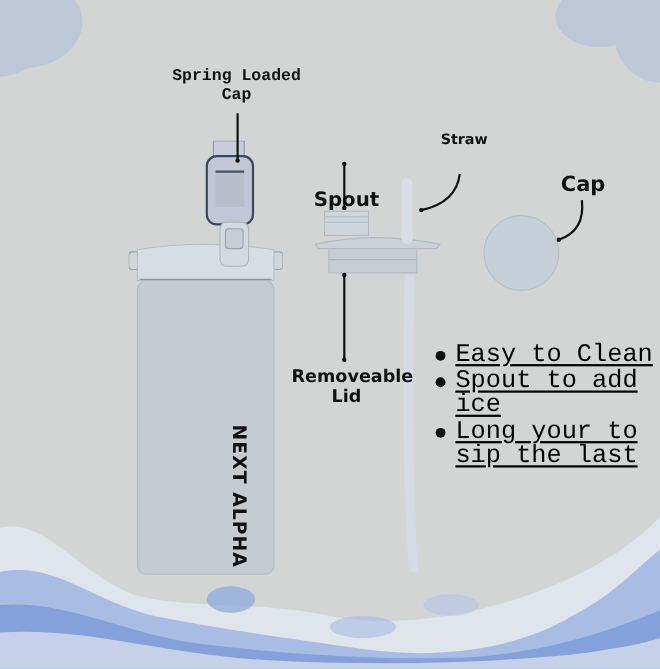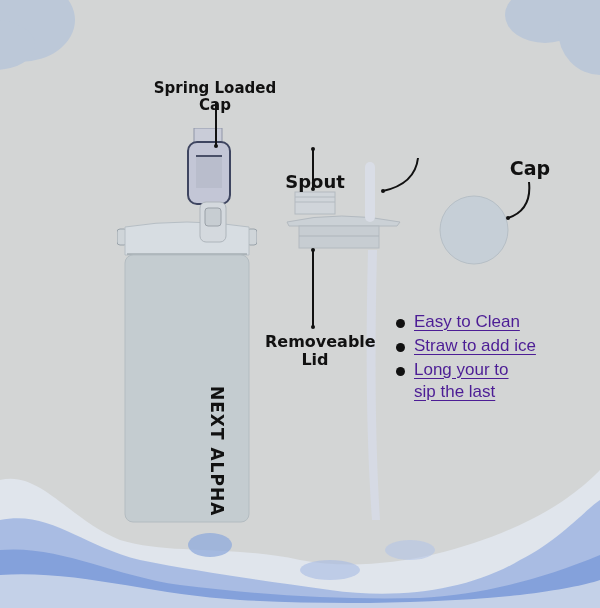--- a/index.html
+++ b/index.html
@@ -1,19 +1,19 @@
 <!DOCTYPE html>
 <html><head>
 <meta charset="utf-8">
 <style>
   html,body{margin:0;padding:0;}
   body{width:600px;height:608px;overflow:hidden;background:#d3d5d5;position:relative;font-family:"DejaVu Sans",sans-serif;}
   .abs{position:absolute;}
   .label{font-family:"DejaVu Sans",sans-serif;font-weight:bold;color:#111;text-align:center;line-height:1.1;}
-  .feat{font-family:Liberation Sans, sans-serif;color:#4c1d95;font-size:17px;line-height:22px;}
+  .feat{font-family:Liberation Mono, monospace;color:#000000;font-size:23px;line-height:22px;}
   .feat li{list-style:none;position:relative;padding-left:18px;margin-bottom:2px;}
   .feat li::before{content:"";position:absolute;left:0;top:8px;width:9px;height:9px;border-radius:50%;background:#111;}
   .feat span{text-decoration:underline;text-underline-offset:3px;}
 </style>
 </head>
 <body>
 
 <svg class="abs" style="left:0;top:0" width="600" height="608">
   <g>
     <ellipse cx="20" cy="20" rx="55" ry="42" fill="#bcc8d8"></ellipse>
@@ -86,33 +86,34 @@
     <circle cx="313" cy="189" r="2" fill="#111"></circle>
   <path d="M418 158 Q415 184 383 191" fill="none" stroke="#111" stroke-width="2"></path>
   <circle cx="383" cy="191" r="2" fill="#111"></circle>
   <path d="M529 182 Q532 210 508 218" fill="none" stroke="#111" stroke-width="2"></path>
   <circle cx="508" cy="218" r="2" fill="#111"></circle>
   <line x1="313" y1="250" x2="313" y2="327" stroke="#111" stroke-width="2"></line>
   <circle cx="313" cy="250" r="2" fill="#111"></circle>
     <circle cx="313" cy="327" r="2" fill="#111"></circle>
 </svg>
 
-<div class="abs label" style="left:140px;top:80px;width:150px;font-size:15px;">
+<div class="abs label" style="left:140px;top:62px;width:150px;font-size:15px;font-family:Liberation Mono, monospace;">
   <div>Spring Loaded</div>
   <div>Cap</div>
 </div>
 <div class="abs label" style="left:275px;top:128px;width:80px;font-size:18px;margin-top:44px;">Spout</div>
 <div class="abs label" style="left:362px;top:121px;width:120px;font-size:13px;">
+  <div>Straw</div>
 </div>
 <div class="abs label" style="left:500px;top:158px;width:60px;font-size:19px;">Cap</div>
 <div class="abs label" style="left:265px;top:333px;width:100px;font-size:16px;">
   <div>Removeable</div>
   <div>Lid</div>
 </div>
 
 <ul class="abs feat" style="left:396px;top:311px;margin:0;padding:0;">
   <li><span>Easy to Clean</span></li>
-  <li><span>Straw to add ice</span></li>
+  <li><span>Spout to add ice</span></li>
   <li>
     <span>Long your to</span><br>
     <span>sip the last</span><br>
   </li>
 </ul>
 
 </body></html>

